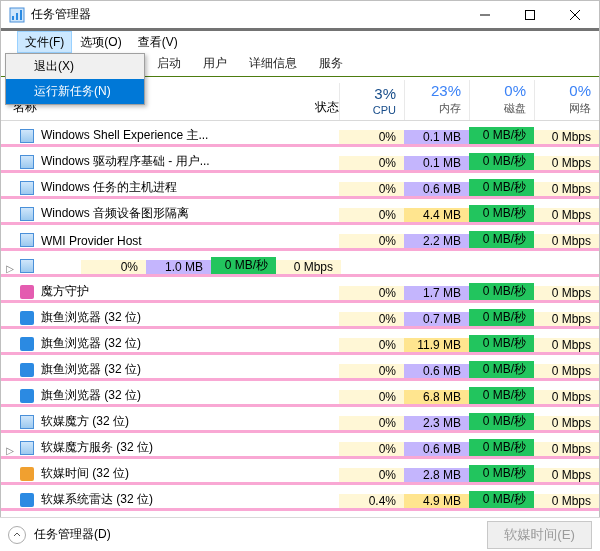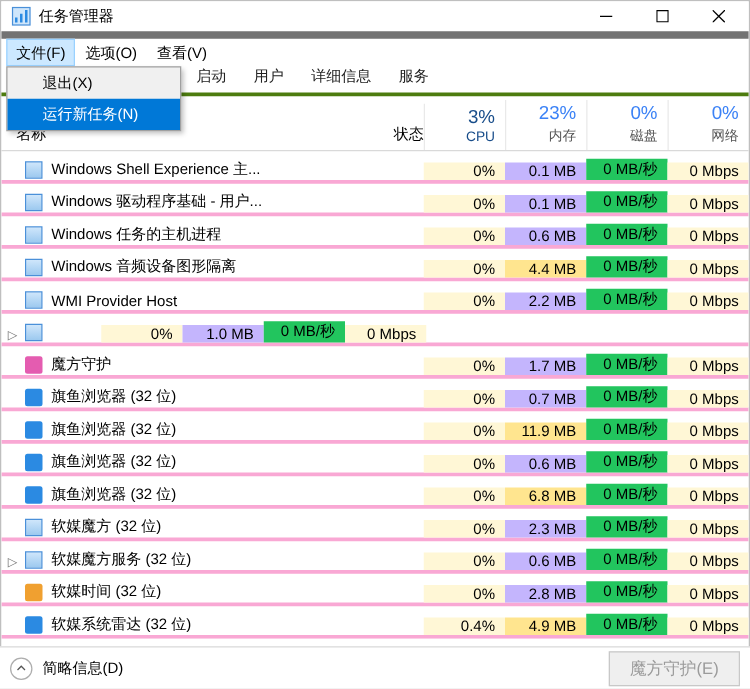--- a/index.html
+++ b/index.html
@@ -1,27 +1,27 @@
 <!DOCTYPE html>
 <html><head>
 <meta charset="utf-8">
 <style>
   * { box-sizing: border-box; margin: 0; padding: 0; }
   body { font-family: "Microsoft YaHei", "Segoe UI", sans-serif; font-size: 12px; color: #000; background: #fff; width: 600px; height: 551px; overflow: hidden; border: 1px solid #bfbfbf; }
-  .titlebar { height: 30px; background: #fff; display: flex; align-items: center; padding: 0 2px 0 8px; border-bottom: 6px solid #737373; }
+  .titlebar { height: 30px; background: #fff; display: flex; align-items: center; padding: 0 2px 0 8px; border-bottom: 3px solid #737373; }
   .titlebar .icon { width: 16px; height: 16px; margin-right: 6px; display: inline-block; }
   .titlebar .title { flex: 1; font-size: 12px; }
   .titlebar .btn { width: 45px; height: 29px; display: flex; align-items: center; justify-content: center; color: #555; }
-  .menubar { height: 22px; display: flex; align-items: stretch; padding: 0 4px; position: relative; }
+  .menubar { height: 22px; display: flex; align-items: stretch; padding: 0 16px; position: relative; }
   .menubar .menu { padding: 3px 8px; cursor: default; }
   .menubar .menu.open { background: #cce8ff; border: 1px solid #99d1ff; padding: 2px 7px; }
   .dropdown { position: absolute; top: 22px; left: 4px; background: #f0f0f0; border: 1px solid #a0a0a0; box-shadow: 2px 2px 4px rgba(0,0,0,.25); min-width: 140px; z-index: 10; }
   .dropdown .dd-item { padding: 4px 12px 4px 28px; cursor: default; }
   .dropdown .dd-item.sel { background: #0078d7; color: #fff; }
-  .tabs { height: 24px; display: flex; align-items: flex-end; border-bottom: 3px solid #4d7c0f; padding-left: 146px; gap: 2px; }
+  .tabs { height: 24px; display: flex; align-items: flex-end; border-bottom: 1px solid #4d7c0f; padding-left: 146px; gap: 2px; }
   .tabs .tab { padding: 3px 10px 4px; font-size: 12px; color: #222; }
   .header-row { display: flex; align-items: flex-end; height: 44px; border-bottom: 1px solid #d9d9d9; }
   .header-row .col-name { flex: 1; padding: 0 0 4px 12px; display: flex; justify-content: flex-start; align-items: flex-end; }
   .header-row .col-status { width: 40px; text-align: right; padding-bottom: 4px; margin-top: 20px; }
   .header-row .metric { width: 65px; text-align: right; padding: 2px 8px 4px 0; border-left: 1px solid #e9e9e9; }
   .header-row .metric .pct { font-size: 15px; color: #3b82f6; }
   .header-row .metric .lbl { font-size: 11px; color: #555; margin-top: 2px; }
   .header-row .metric.sel .lbl, .header-row .metric.sel .pct { color: #184d8a; }
   .rows { overflow: hidden; }
   .row { display: flex; align-items: flex-end; height: 26px; border-bottom: 3px solid #f9a8d4; }
@@ -296,15 +296,15 @@
       <span class="cell net">0 Mbps</span>
     </div>
   </div>
 
 <div class="statusbar">
   <div class="chev">
     <svg width="8" height="8" viewBox="0 0 8 8">
         <polyline points="1,5 4,2 7,5" fill="none" stroke="#555" stroke-width="1"></polyline>
       </svg>
   </div>
-  <span>简略信息(D)</span>
-  <button class="endtask">魔方守护(E)</button>
+  <span>任务管理器(D)</span>
+  <button class="endtask">软媒时间(E)</button>
 </div>
 
 </body></html>

